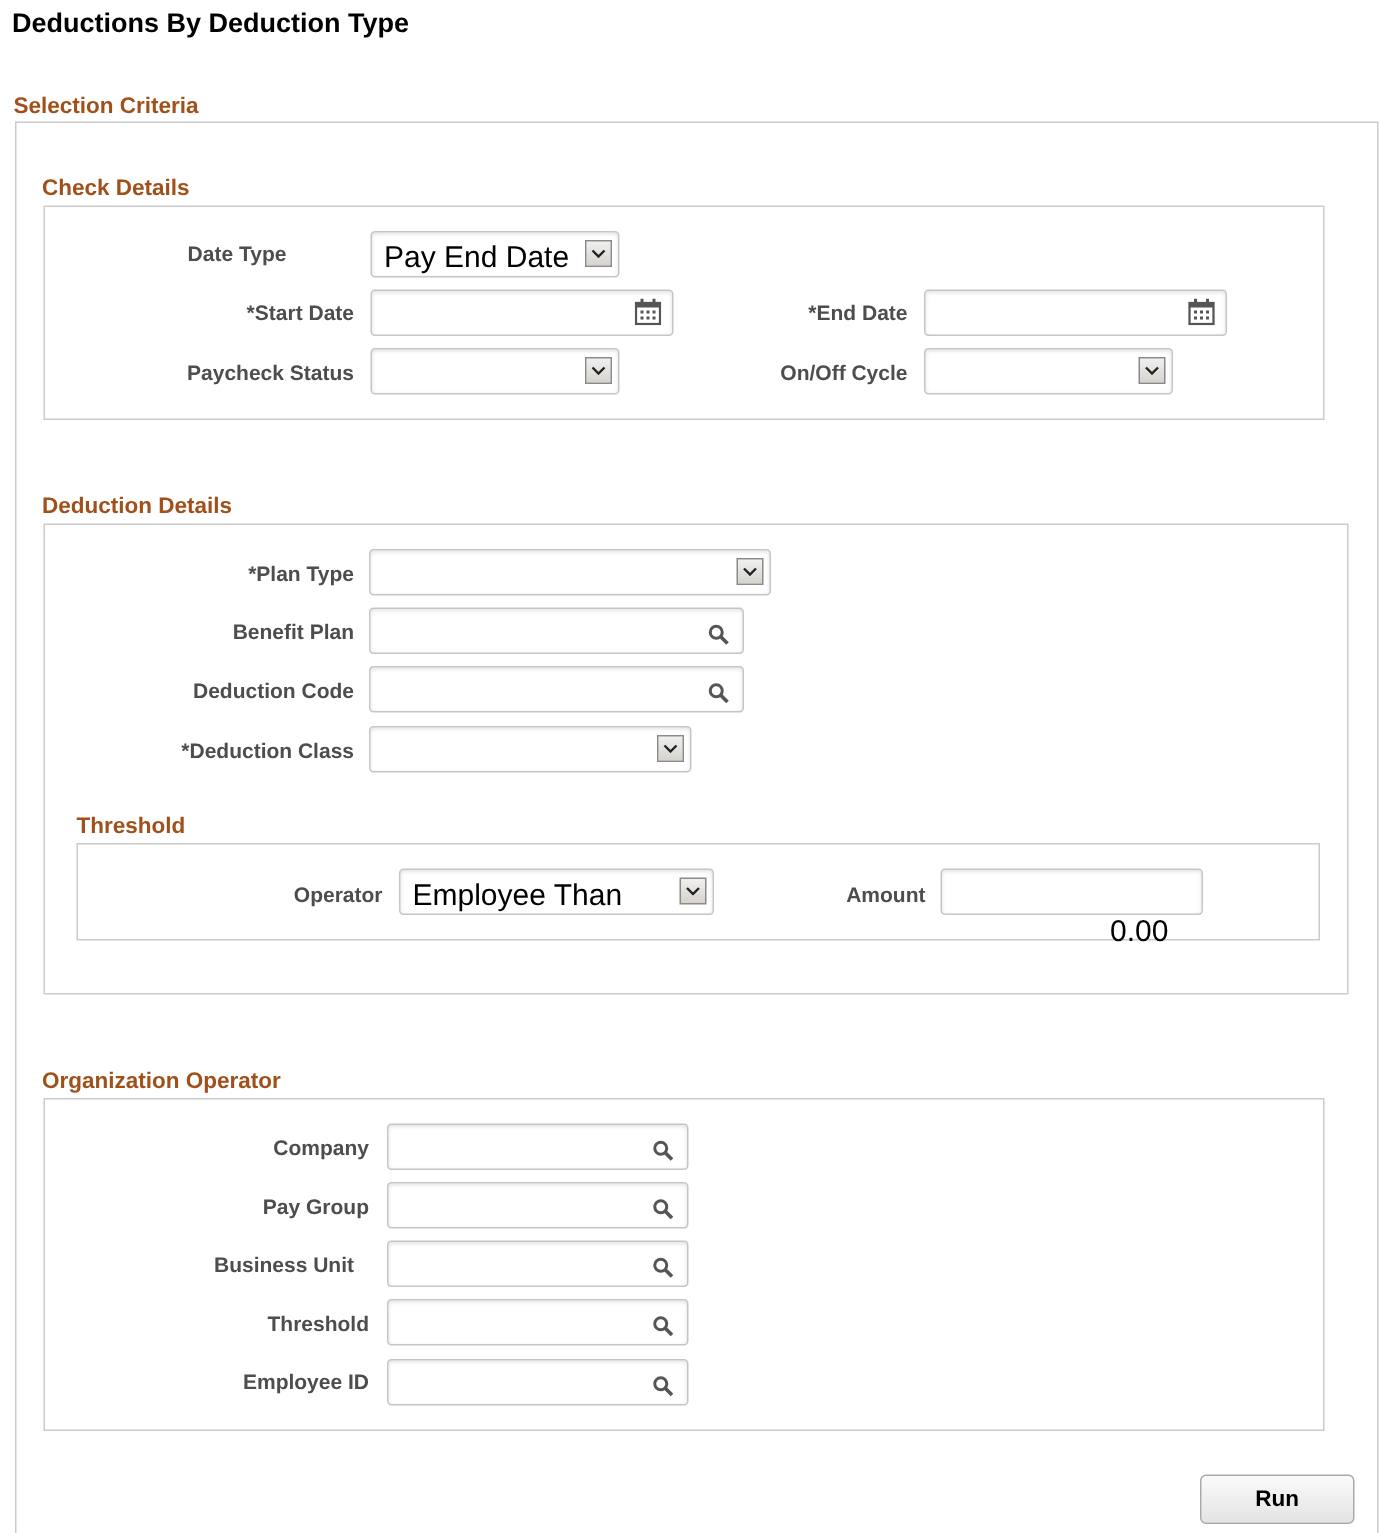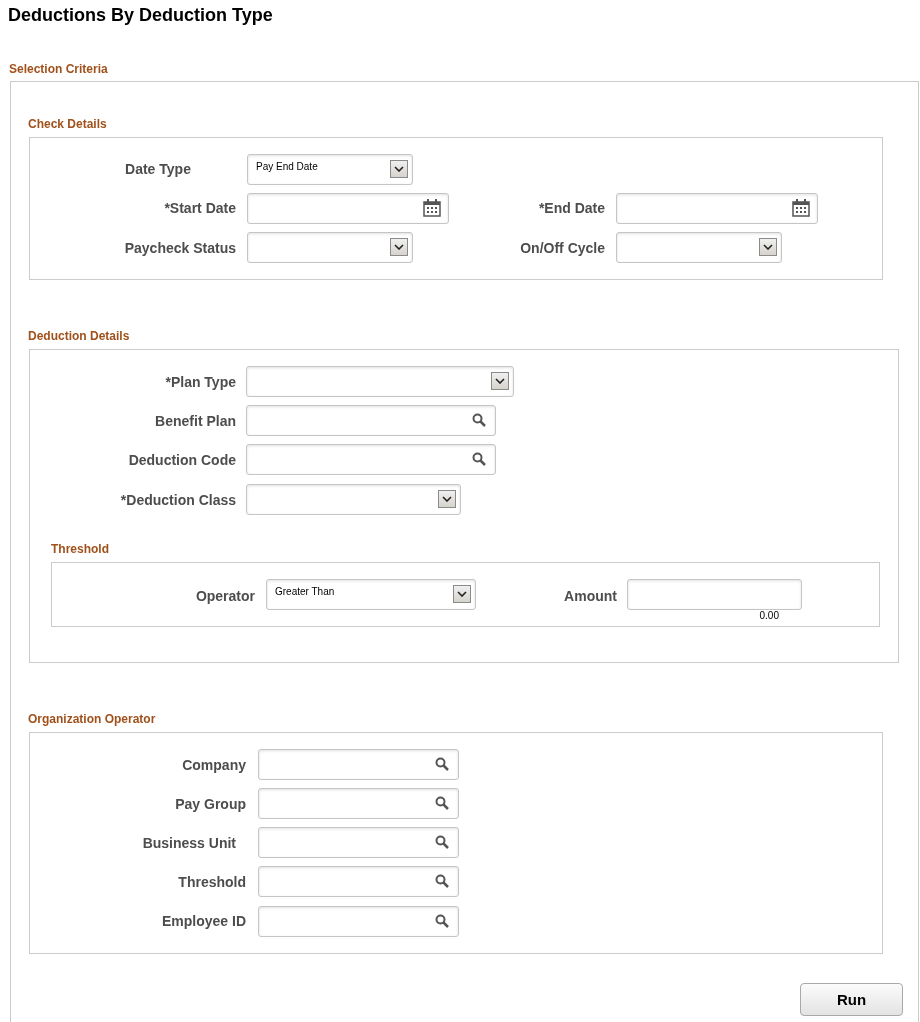--- a/index.html
+++ b/index.html
@@ -1,25 +1,25 @@
 <!DOCTYPE html>
 <html><head>
 <meta charset="utf-8">
 <style>
   html, body { margin: 0; padding: 0; background: #ffffff; }
   body { width: 920px; height: 1022px; position: relative; overflow: hidden;
          font-family: "Liberation Sans", sans-serif; }
   .abs { position: absolute; }
   .page-title { left: 8px; top: 5px; font-size: 18px; font-weight: bold; color: #000; }
-  .sec-title { font-size: 12px; font-weight: bold; color: #a0511b; }
+  .sec-title { font-size: 15px; font-weight: bold; color: #a0511b; }
   .box { border: 1px solid #cbcbcb; box-sizing: border-box; }
   .lbl { font-size: 14px; font-weight: bold; color: #4d4d4d; text-align: right; }
   .field { box-sizing: border-box; border: 1px solid #c5c5c5; border-radius: 3px;
            background: #fff; box-shadow: inset 0 1px 3px rgba(0,0,0,0.12); height: 31px;
-           font-size: 10px; color: #000; }
+           font-size: 20px; color: #000; }
   .field .val { position: absolute; left: 8px; top: 6px; }
   .ddbtn { position: absolute; width: 18px; height: 18px; box-sizing: border-box;
            border: 1px solid #8a8a8a; background: linear-gradient(#f0f0f0,#d6d3cc);
            top: 5px; right: 4px; }
   .ddbtn svg { position: absolute; left: 3px; top: 5px; }
   .srch { position: absolute; right: 9px; top: 7px; }
   .cal { position: absolute; right: 7px; top: 5px; }
   .run-btn { left: 800px; top: 983px; width: 103px; height: 33px; box-sizing: border-box;
              border: 1px solid #a9a9a9; border-radius: 4px;
              background: linear-gradient(#fbfbfb,#e3e3e3); font-size: 15px; font-weight: bold;
@@ -139,21 +139,21 @@
         <polyline points="1,1 5,5 9,1" fill="none" stroke="#222" stroke-width="1.6"></polyline>
       </svg>
     </span>
 </div>
 
 <div class="abs sec-title" style="left:51px;top:542px;">Threshold</div>
 <div class="abs box" style="left:51px;top:562px;width:829px;height:65px;"></div>
 
 <div class="abs lbl" style="left:150px;top:588px;width:105px;">Operator</div>
 <div class="abs field" style="left:266px;top:579px;width:210px;">
-  <span class="val">Greater Than</span>
+  <span class="val">Employee Than</span>
   <span class="ddbtn">
       <svg width="10" height="6">
         <polyline points="1,1 5,5 9,1" fill="none" stroke="#222" stroke-width="1.6"></polyline>
       </svg>
     </span>
 </div>
 
 <div class="abs lbl" style="left:500px;top:588px;width:117px;">Amount</div>
 <div class="abs field" style="left:627px;top:579px;width:175px;">
   <span class="abs" style="right:22px;top:6px;margin-top:24px;">0.00</span>

